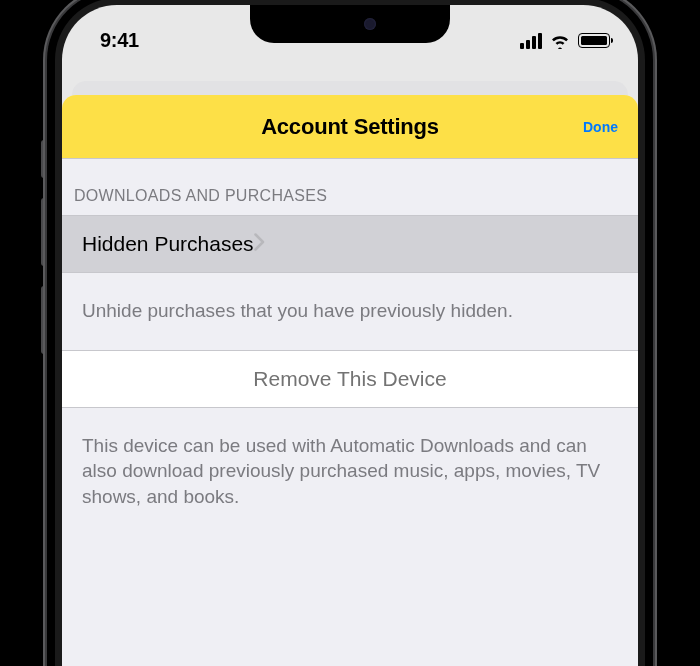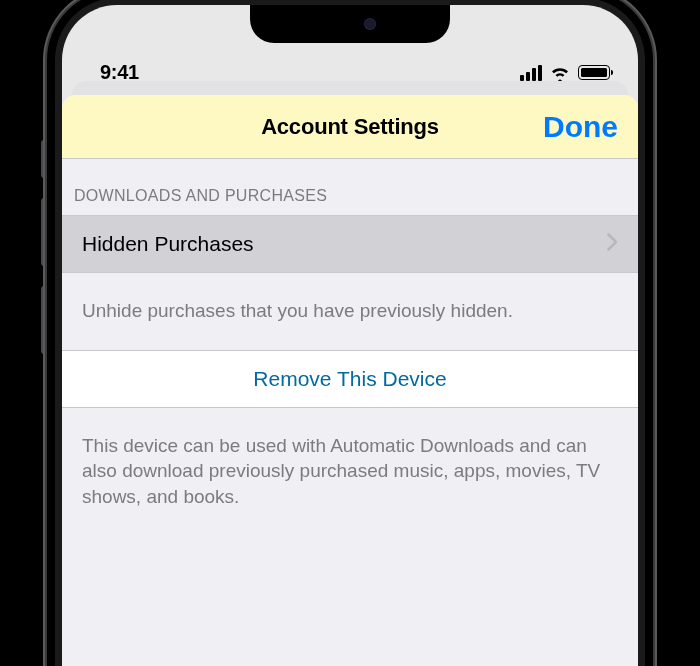--- a/index.html
+++ b/index.html
@@ -79,21 +79,20 @@
     .btn-vol { height: 68px; }
     .status-bar {
       height: 58px;
       display: flex;
       justify-content: space-between;
       align-items: center;
       padding: 5px 28px 0 38px;
       background: transparent;
       position: relative;
       z-index: 50;
-      margin-top: 32px;
     }
     .status-time {
       font-size: 20px;
       font-weight: 600;
       color: #000;
       letter-spacing: -0.3px;
       margin-top: 8px;
     }
     .status-icons {
       display: flex;
@@ -155,52 +154,51 @@
       left: 0;
       right: 0;
       bottom: 0;
       background: #efeff4;
       border-radius: 14px 14px 0 0;
       z-index: 20;
       overflow: hidden;
     }
     .nav-bar {
       height: 64px;
-      background: #fef9c3;
+      background: #fde047;
       display: flex;
       align-items: center;
       justify-content: center;
       position: relative;
       border-bottom: 0.5px solid #c7c7cc;
     }
     .nav-title {
       font-size: 22px;
       font-weight: 600;
       color: #000;
       letter-spacing: -0.2px;
     }
     .nav-done {
       position: absolute;
       right: 20px;
-      font-size: 30px;
+      font-size: 14px;
       font-weight: 600;
       color: #007aff;
     }
     .section-header {
       padding: 28px 20px 10px 12px;
       font-size: 16px;
       color: #7b7b80;
       letter-spacing: 0.3px;
     }
     .row {
       background: #fff;
       padding: 16px 20px;
       display: flex;
       align-items: center;
-      justify-content: space-between;
       border-top: 0.5px solid #c7c7cc;
       border-bottom: 0.5px solid #c7c7cc;
     }
     .row.selected {
       background: #d1d1d6;
     }
     .row-label {
       font-size: 21px;
       color: #000;
       font-weight: 400;
@@ -212,21 +210,21 @@
       padding: 25px 20px 26px 20px;
       font-size: 19px;
       line-height: 1.35;
       color: #7b7b80;
     }
     .row-action {
       background: #fff;
       padding: 16px 20px;
       text-align: center;
       font-size: 21px;
-      color: #0369a1;
+      color: #737373;
       border-top: 0.5px solid #c7c7cc;
       border-bottom: 0.5px solid #c7c7cc;
     }
   </style>
 </head>
 <body>
 
 <div class="buttons-left">
   <div class="btn-side btn-mute"></div>
   <div class="btn-side btn-vol"></div>

